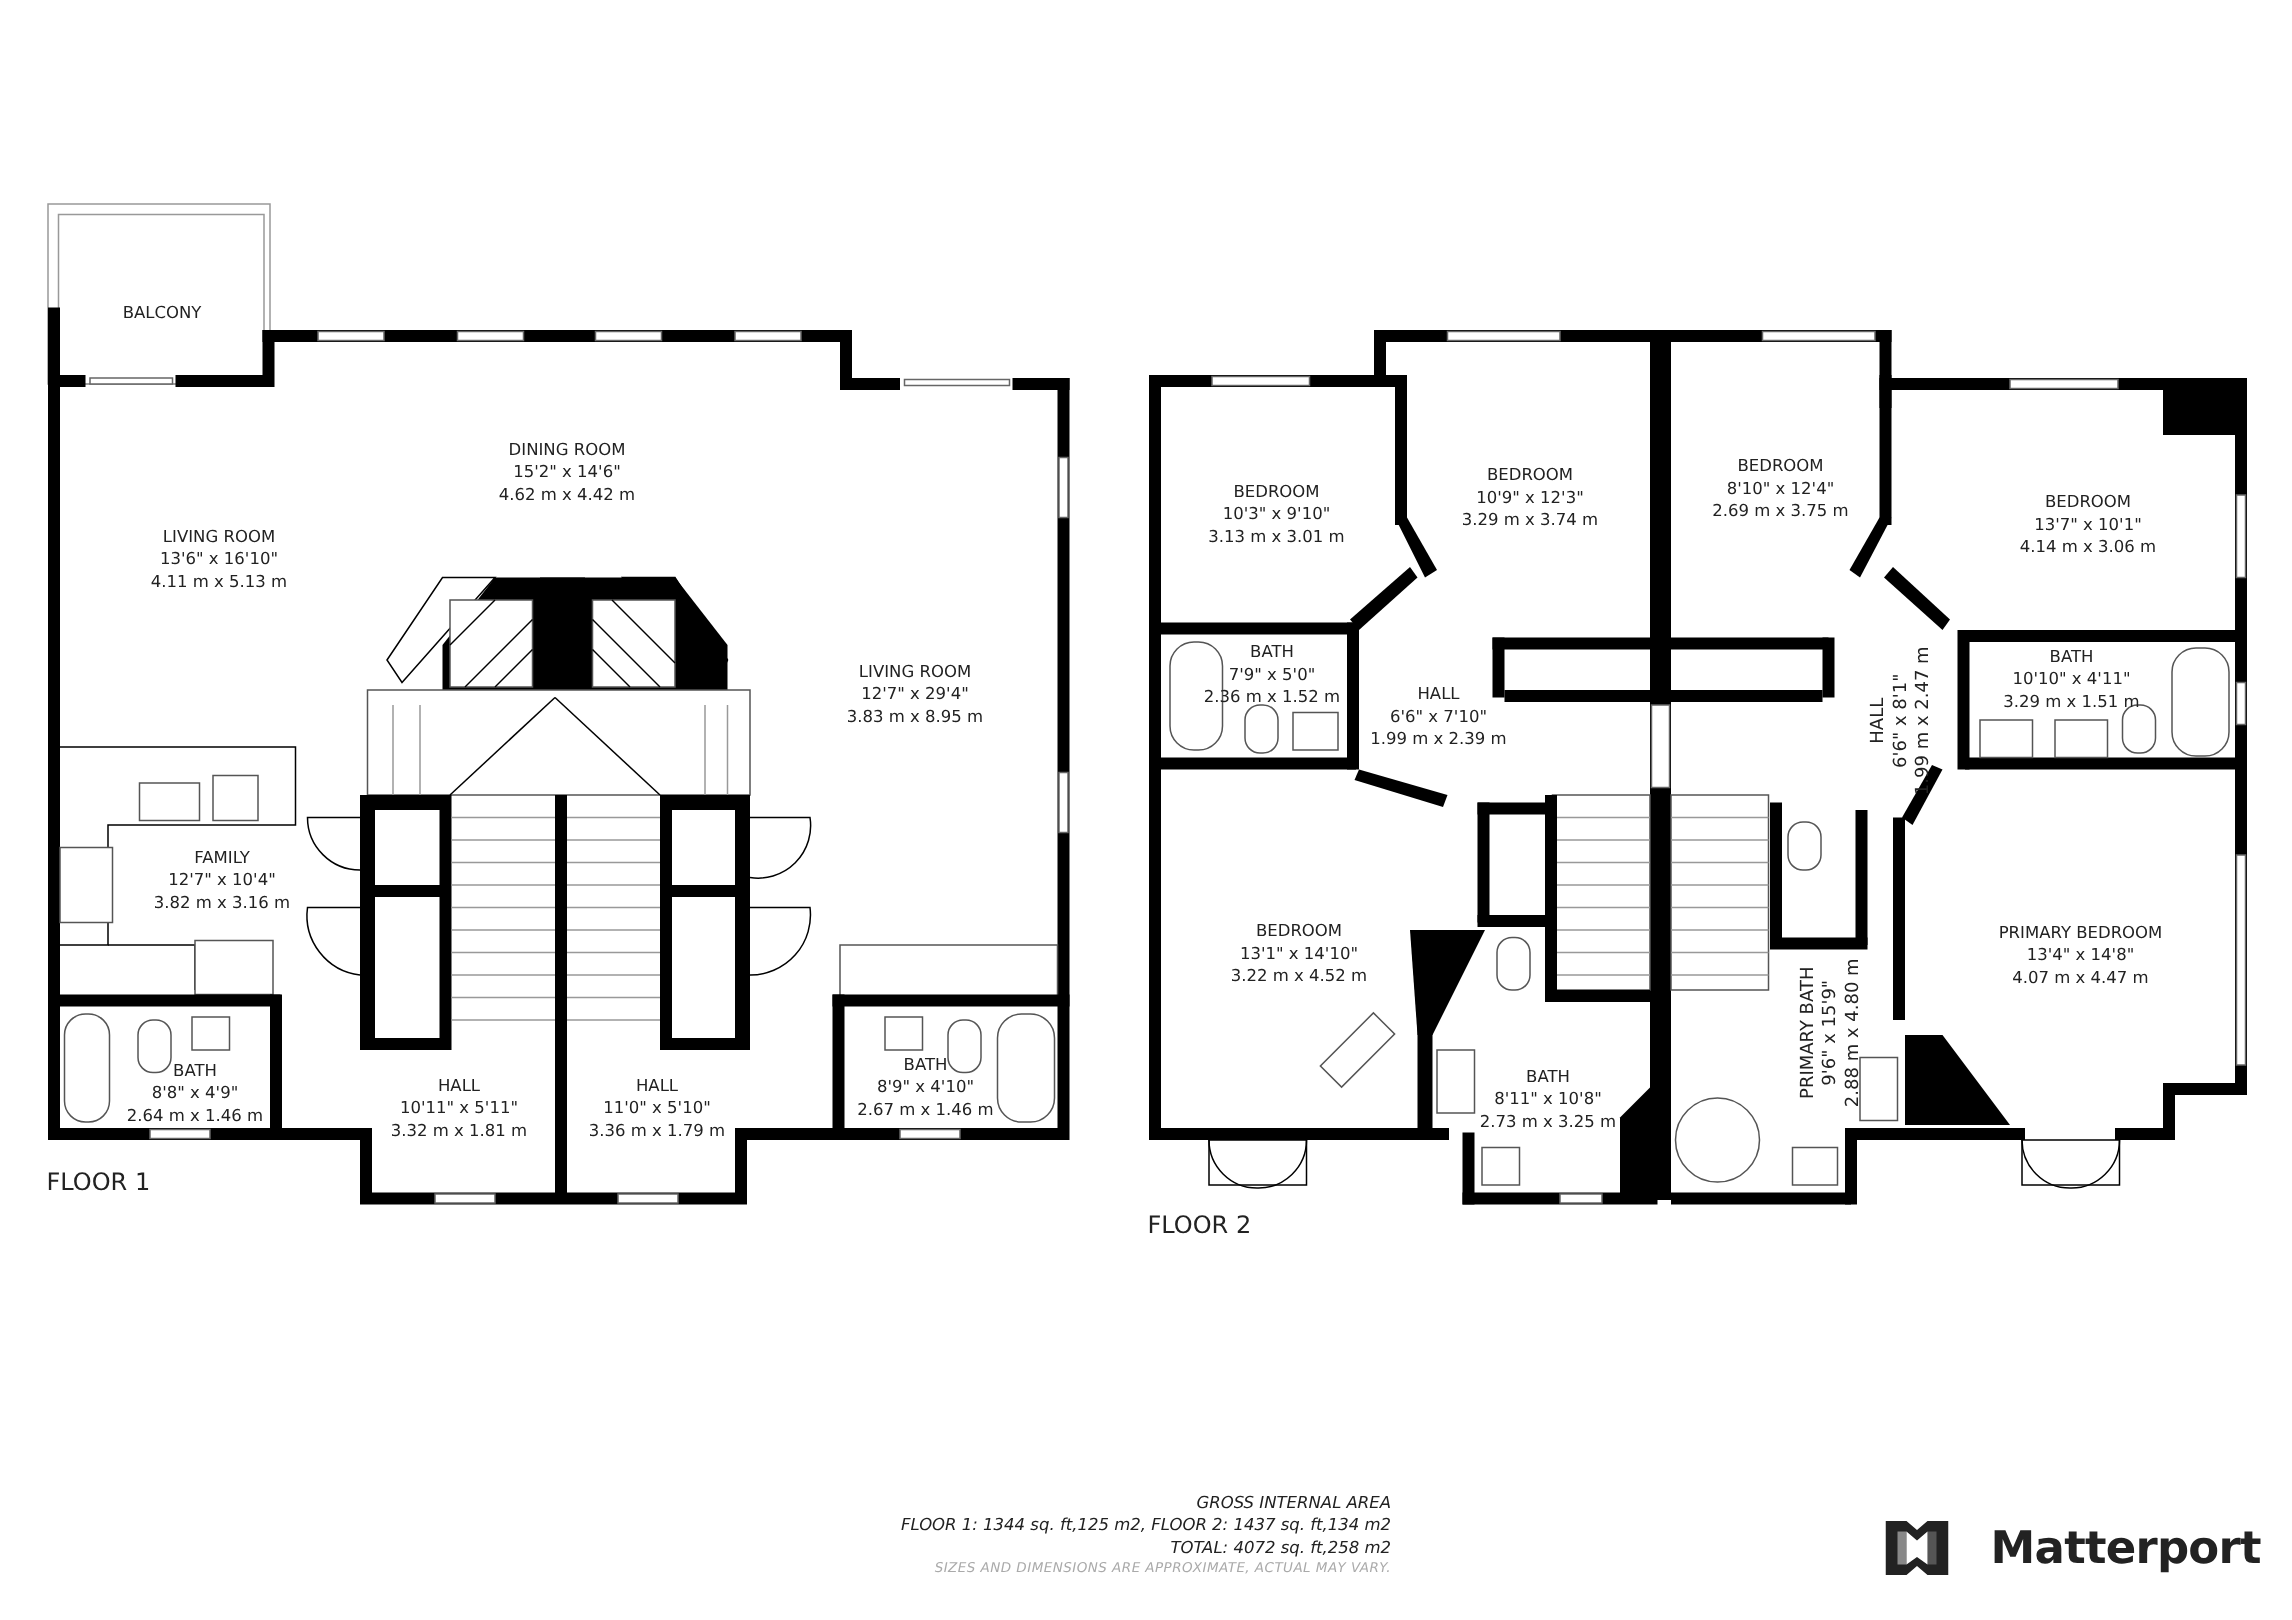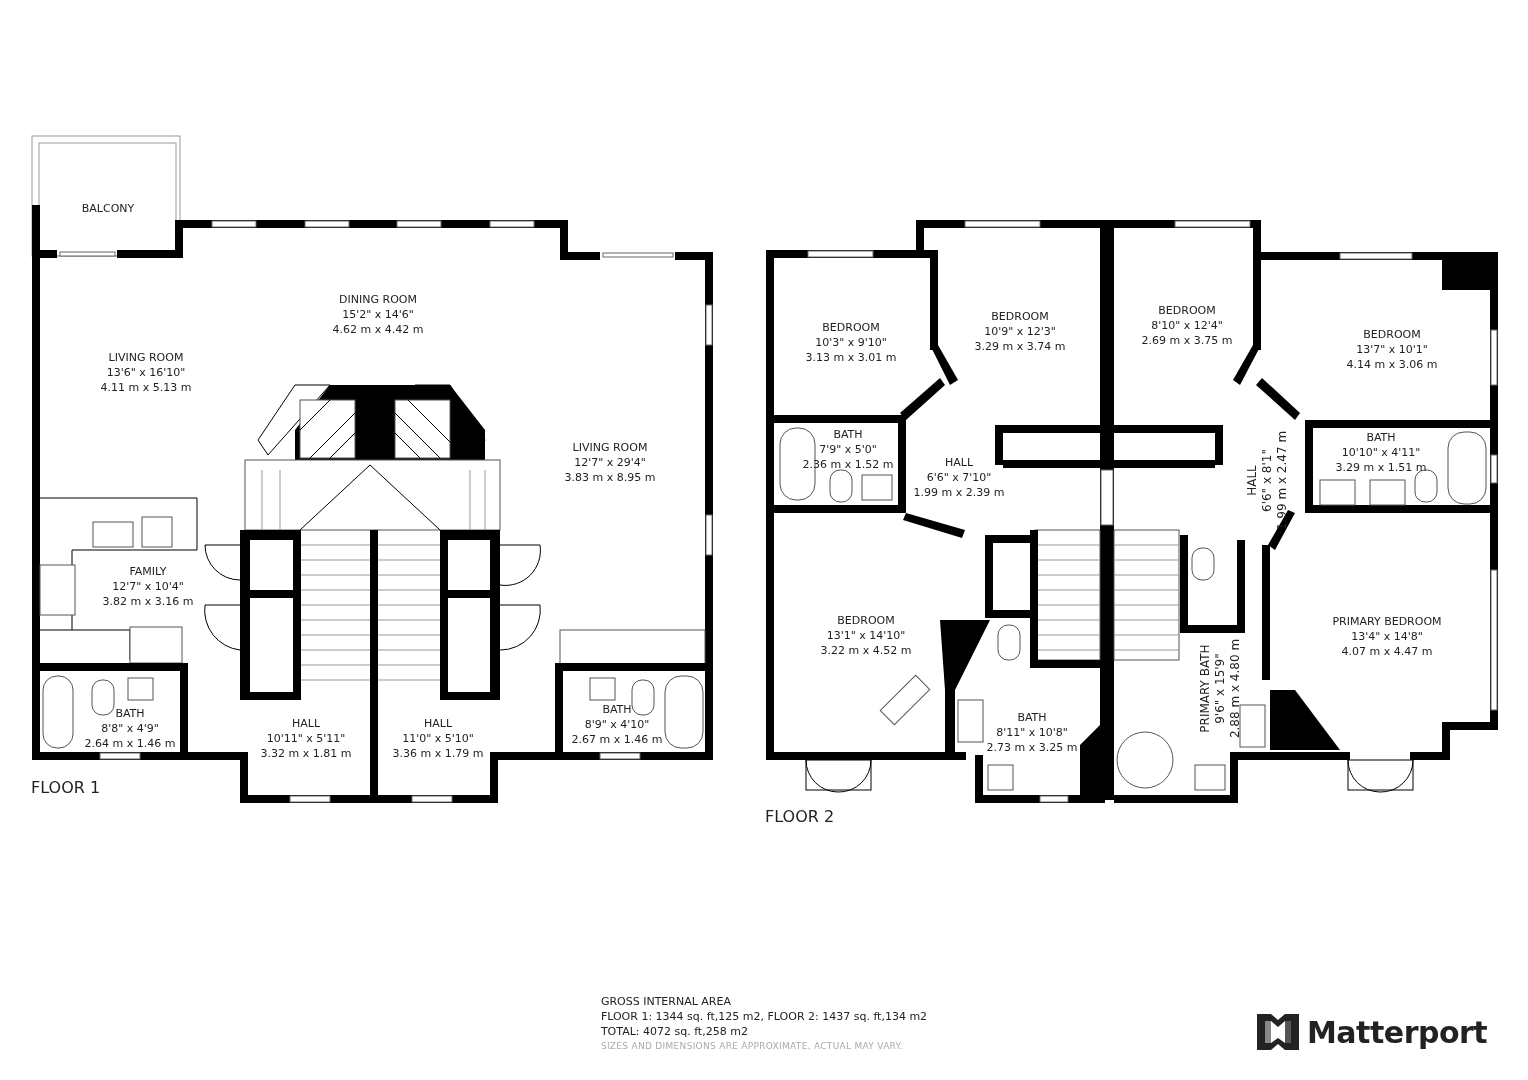--- a/index.html
+++ b/index.html
@@ -13,23 +13,23 @@
     .fixture { fill: #fff; stroke: #555; stroke-width: 1; }
     .hatch { fill: none; stroke: #000; stroke-width: 1; }
     .label { position: absolute; text-align: center; font-size: 11px; line-height: 15px;
              color: #222; white-space: nowrap; transform: translateX(-50%); }
     .label span { display: block; }
     .vlabel { position: absolute; font-size: 12px; line-height: 15px; color: #222;
               white-space: nowrap; text-align: center; transform-origin: center center; }
     .vlabel span { display: block; }
     .floor-label { position: absolute; font-size: 16px; color: #222; }
     .gia { position: absolute; left: 764px; top: 994px; transform: translateX(-50%);
-           text-align: left; font-size: 11px; line-height: 15px; color: #222; white-space: nowrap; }
+           text-align: right; font-size: 11px; line-height: 15px; color: #222; white-space: nowrap; font-style: italic; }
     .gia .disclaimer { color: #aaa; font-size: 9px; letter-spacing: 0.3px; }
-    .brand { position: absolute; left: 1257px; top: 1012px; display: flex; align-items: center; gap: 8px; }
+    .brand { position: absolute; left: 1257px; top: 1012px; display: flex; align-items: center; gap: 28px; }
     .brand .wordmark { font-family: "DejaVu Sans", sans-serif; font-weight: bold; font-size: 30px;
                        color: #222; letter-spacing: -0.5px; }
   </style>
 </head>
 <body>
 
 <svg id="plan" viewBox="0 0 1528 1080" xmlns="http://www.w3.org/2000/svg">
 
   <g>
 

